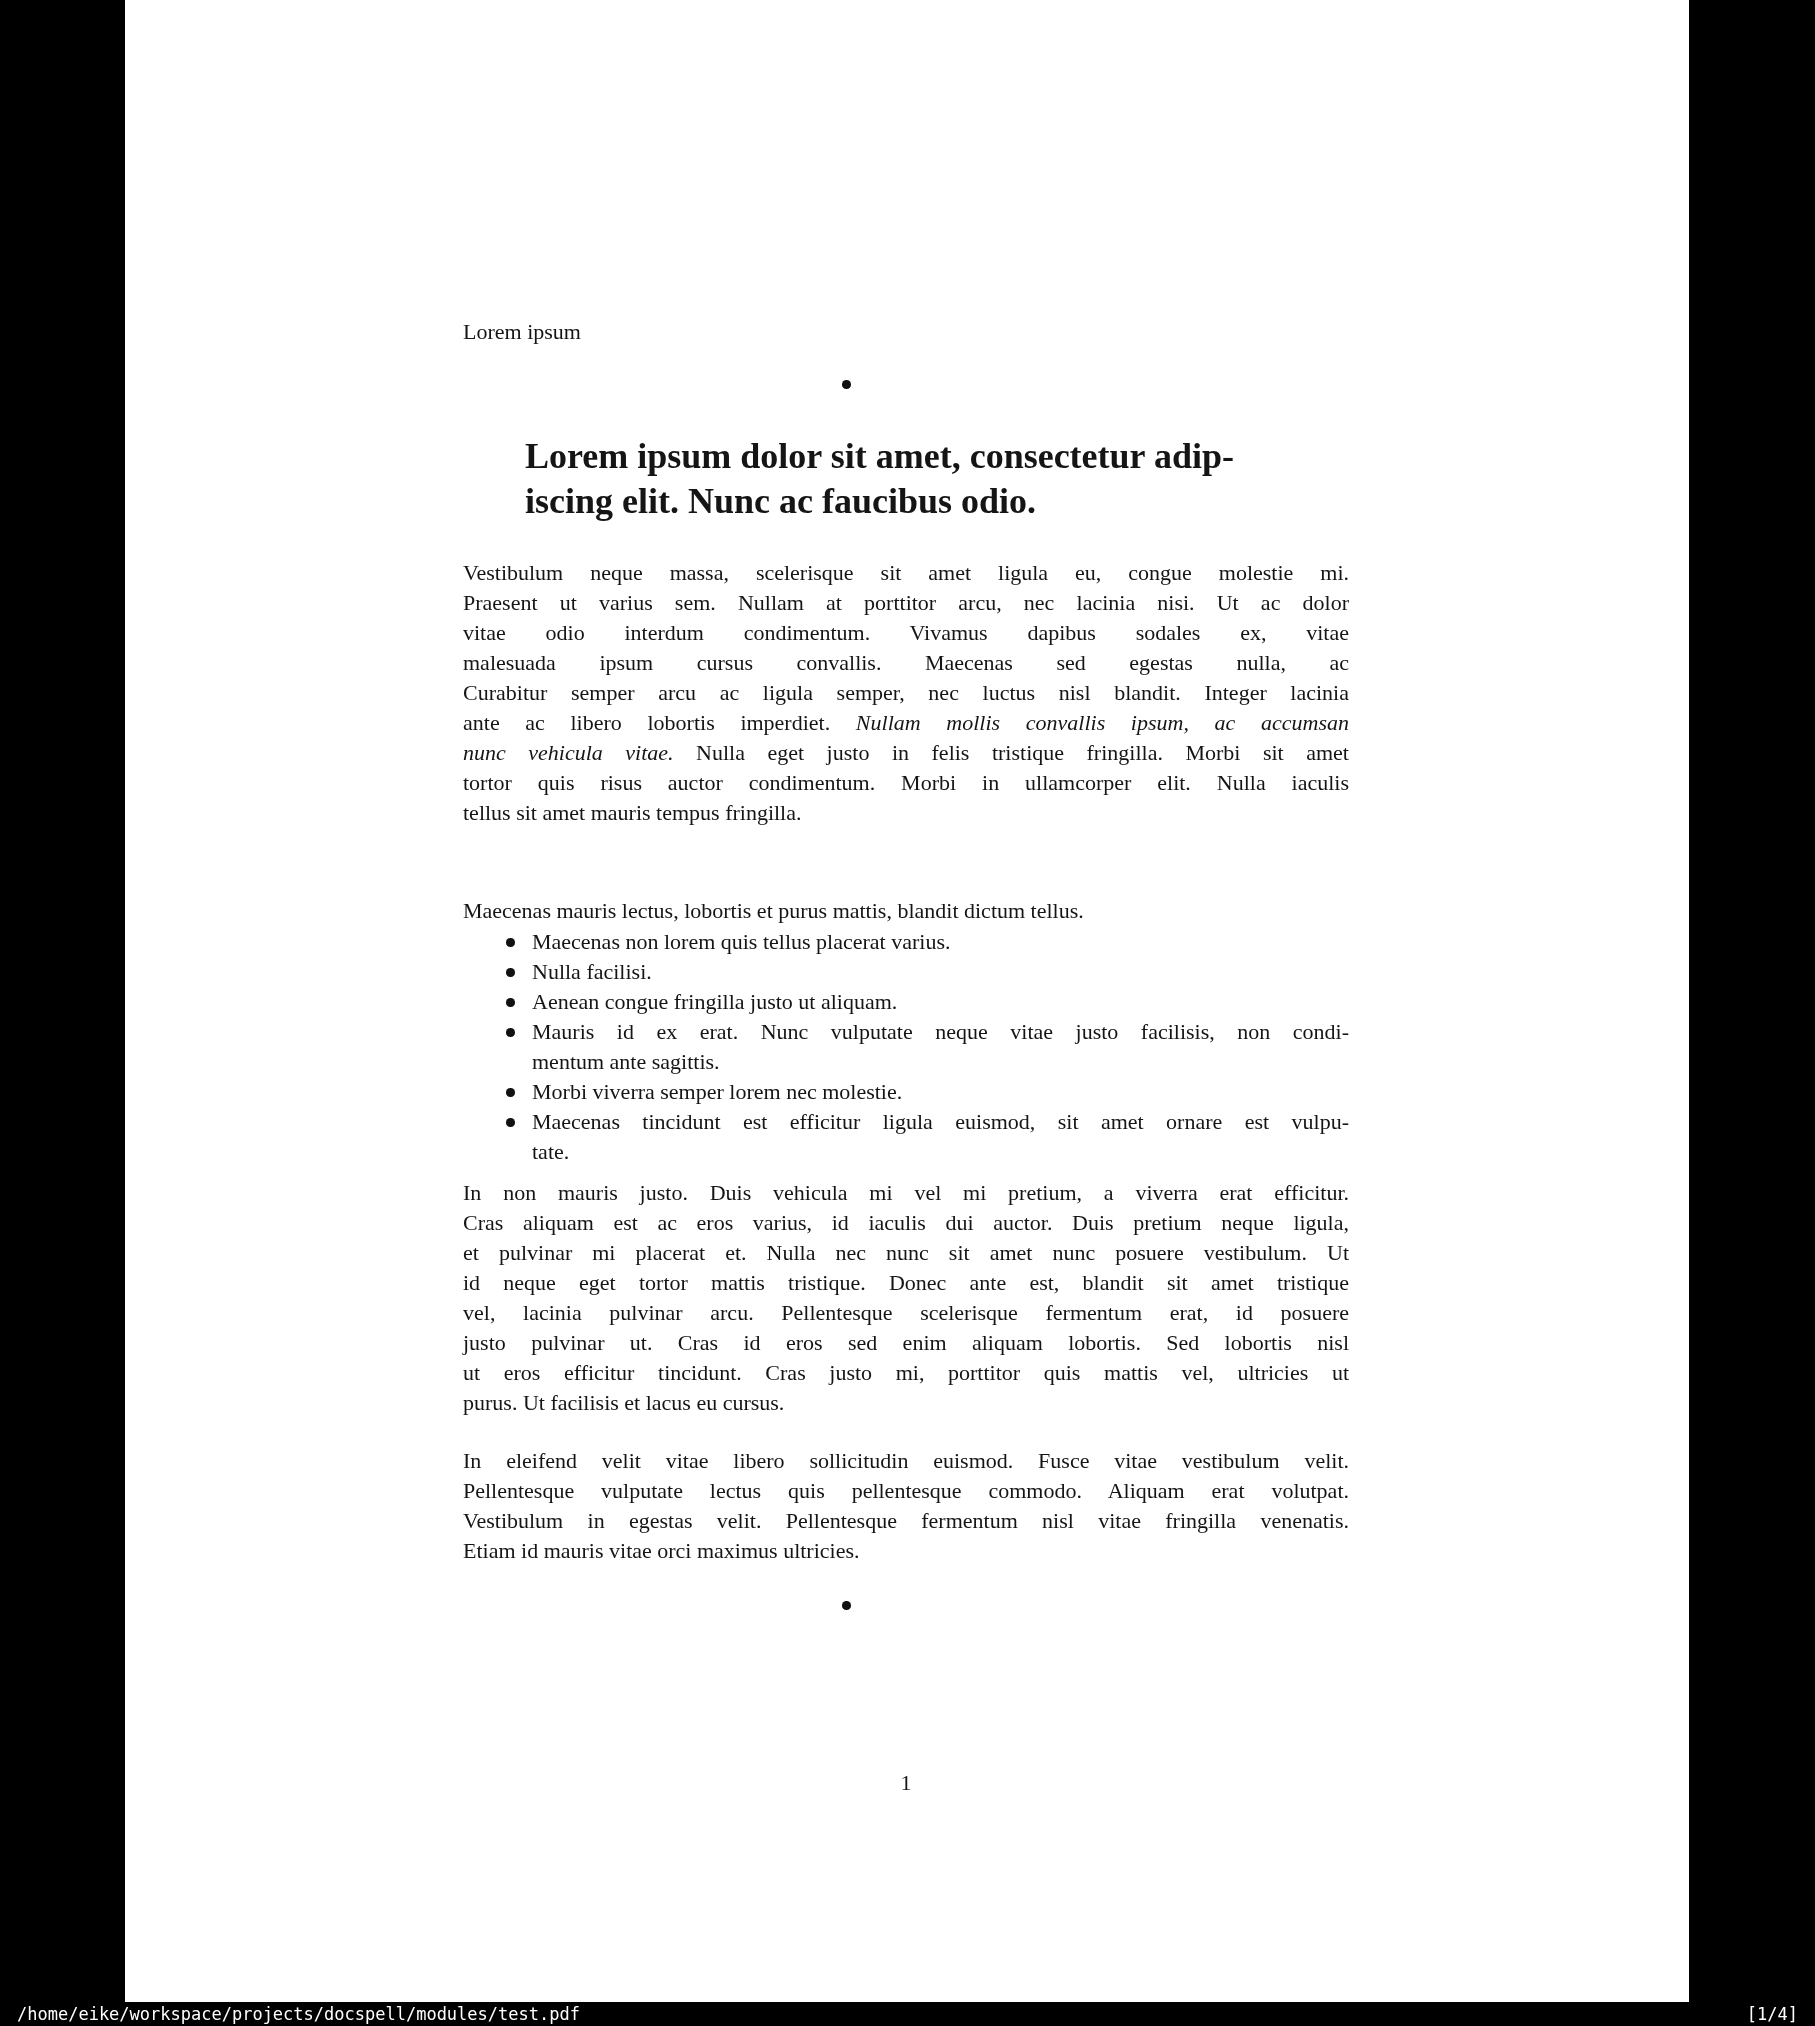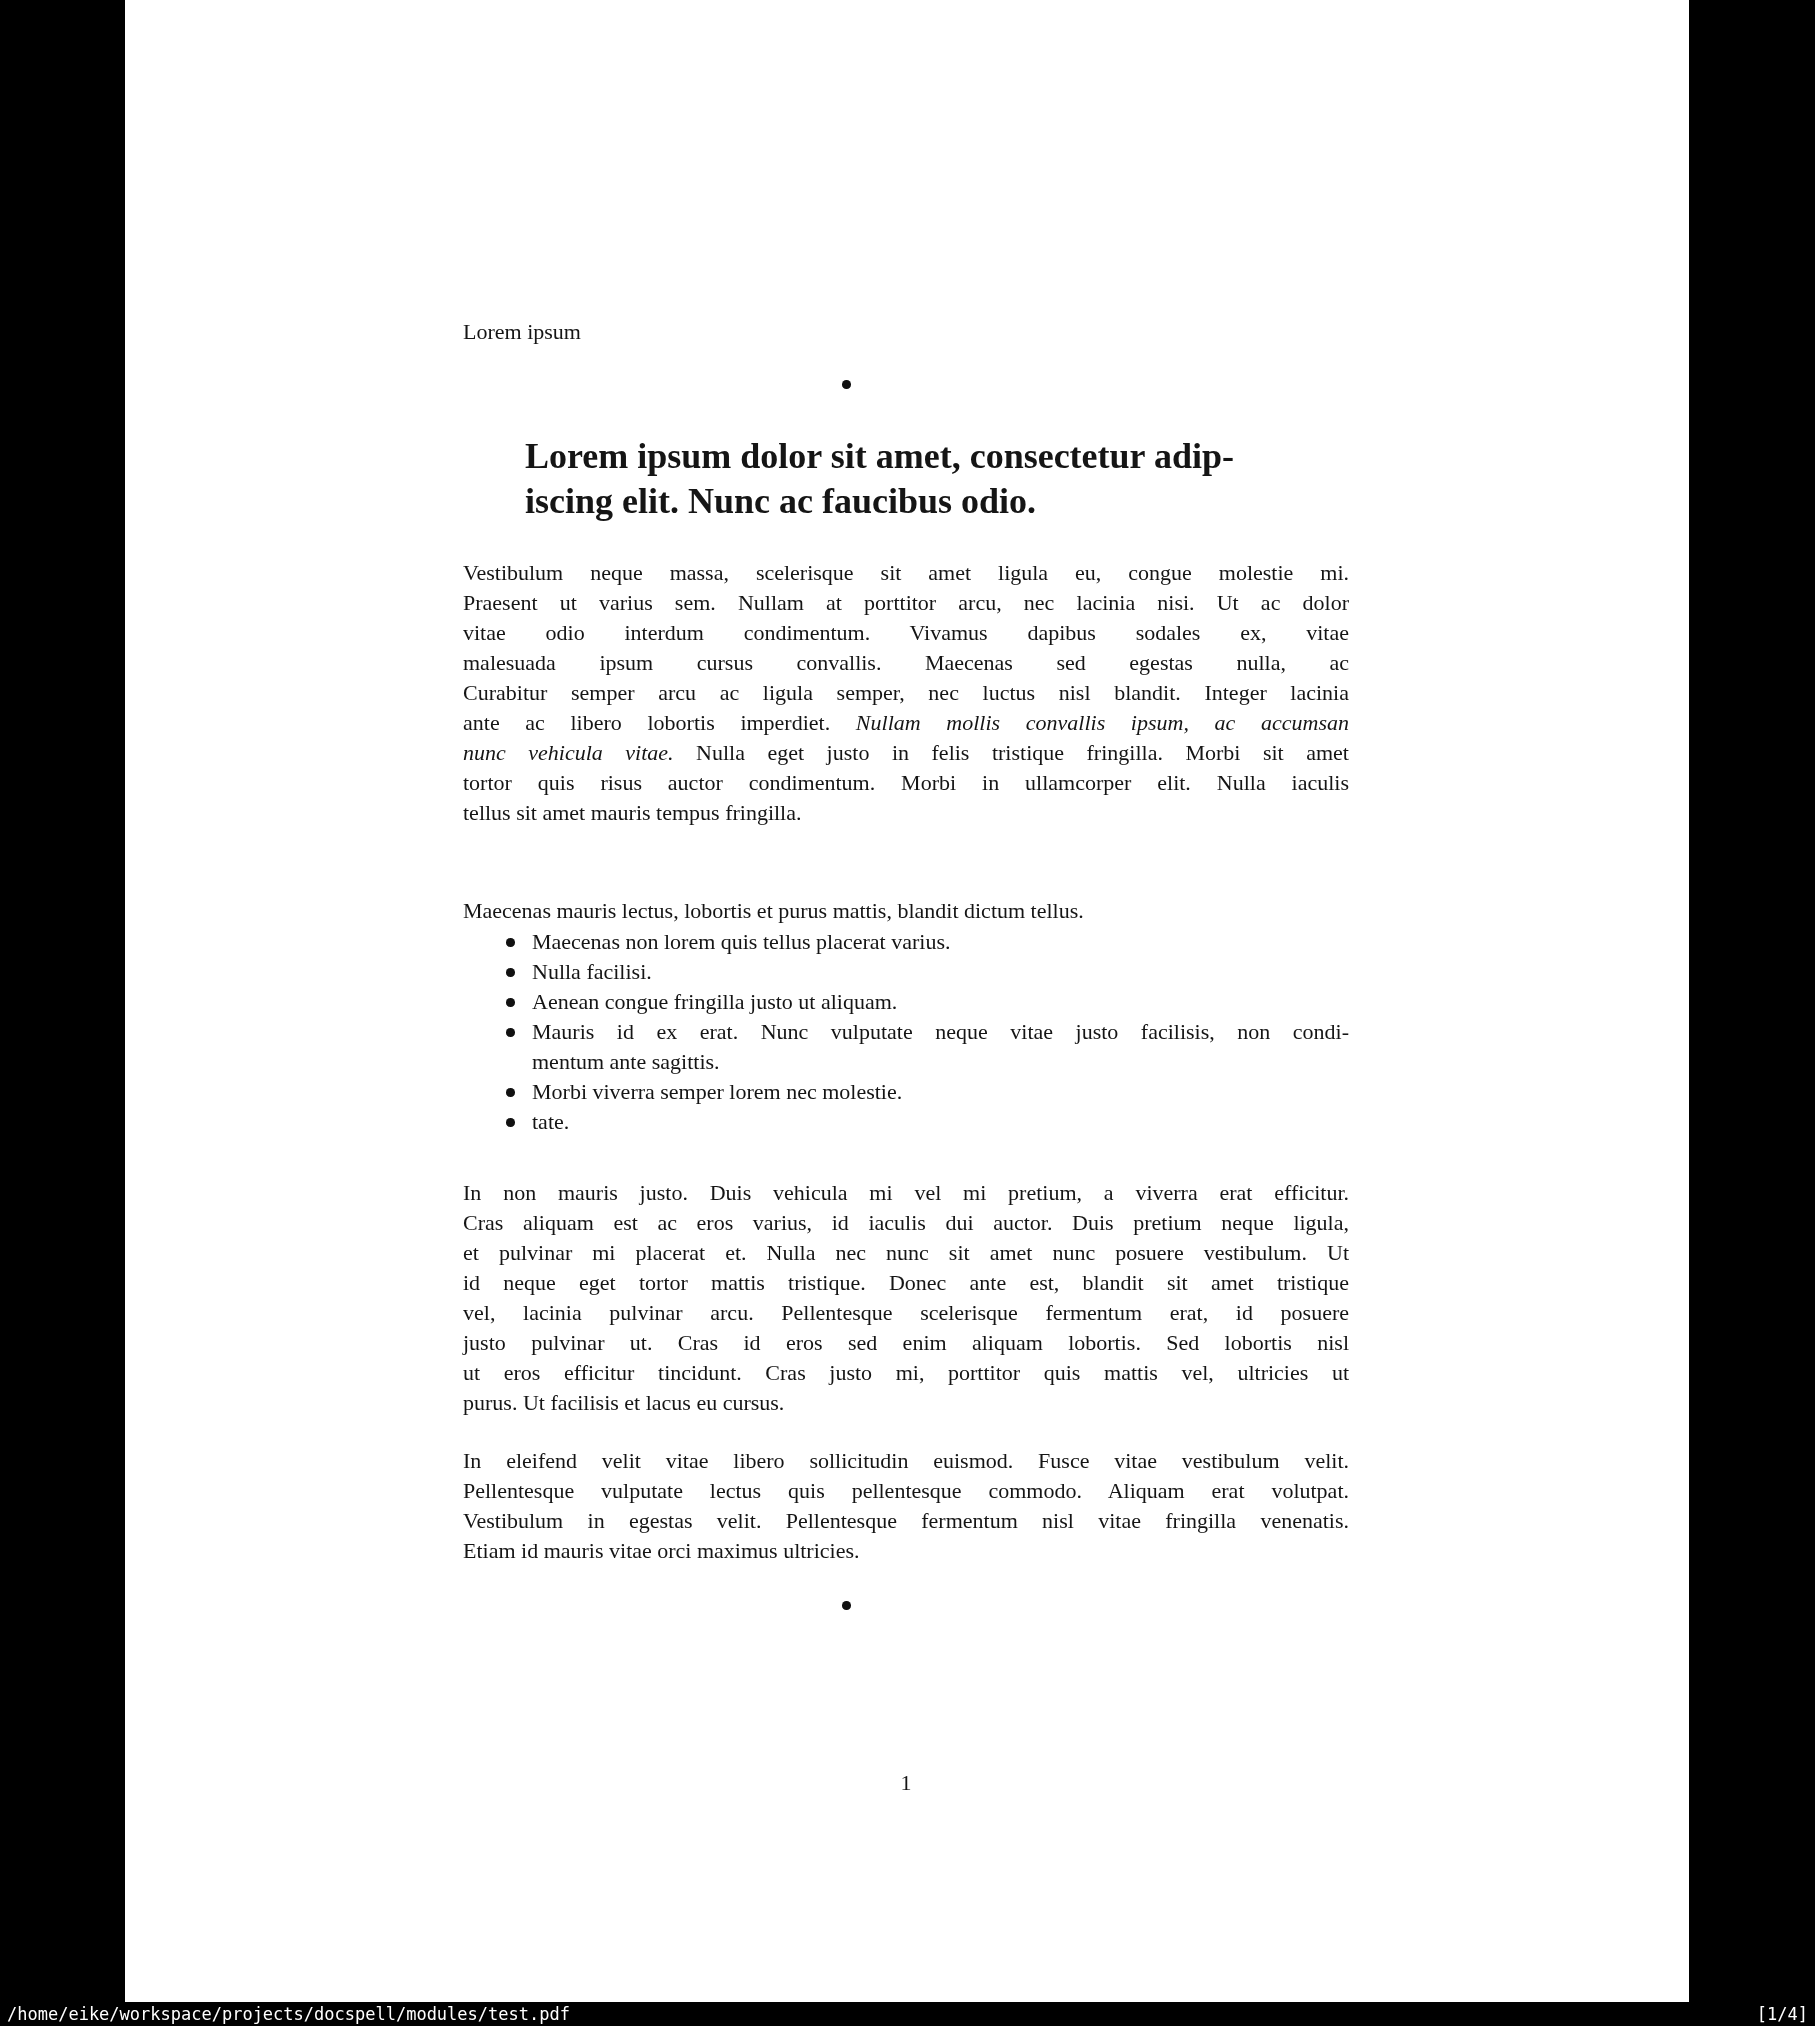--- a/index.html
+++ b/index.html
@@ -60,21 +60,21 @@
 
   .folio {
     position: absolute; left: 0; top: 1768px; width: 886px;
     text-align: center; font-size: 22px; line-height: 30px;
   }
 
   
   .statusbar {
     position: absolute; left: 0; top: 2002px;
     width: 1815px; height: 24px; background: #000000;
-    box-sizing: border-box; padding: 0 7px;
+    box-sizing: border-box; padding: 0 17px;
     display: flex; justify-content: space-between; align-items: center;
     font-family: "DejaVu Sans Mono", monospace;
     font-size: 17px; color: #ffffff; white-space: pre;
   }
 </style>
 </head>
 <body>
 
 <div class="screen">
 
@@ -125,20 +125,21 @@
             <span class="bullet"></span>
             <div class="line"><span>Mauris id ex erat. Nunc vulputate neque vitae justo facilisis, non condi-</span></div>
             <div class="line last"><span>mentum ante sagittis.</span></div>
           </div>
           <div class="item">
             <span class="bullet"></span>
             <div class="line last"><span>Morbi viverra semper lorem nec molestie.</span></div>
           </div>
           <div class="item">
             <span class="bullet"></span>
+            <div class="line"><span>Maecenas tincidunt est efficitur ligula euismod, sit amet ornare est vulpu-</span></div>
             <div class="line last"><span>tate.</span></div>
           </div>
         </div>
 
       <div class="block para3">
           <div class="line"><span>In non mauris justo. Duis vehicula mi vel mi pretium, a viverra erat efficitur.</span></div>
           <div class="line"><span>Cras aliquam est ac eros varius, id iaculis dui auctor. Duis pretium neque ligula,</span></div>
           <div class="line"><span>et pulvinar mi placerat et. Nulla nec nunc sit amet nunc posuere vestibulum. Ut</span></div>
           <div class="line"><span>id neque eget tortor mattis tristique. Donec ante est, blandit sit amet tristique</span></div>
           <div class="line"><span>vel, lacinia pulvinar arcu. Pellentesque scelerisque fermentum erat, id posuere</span></div>

